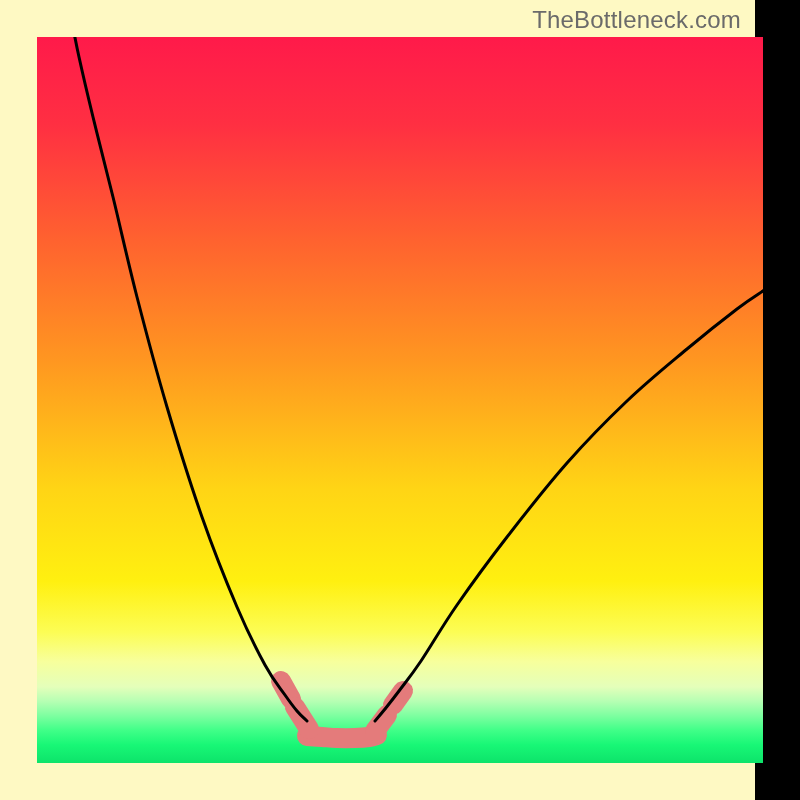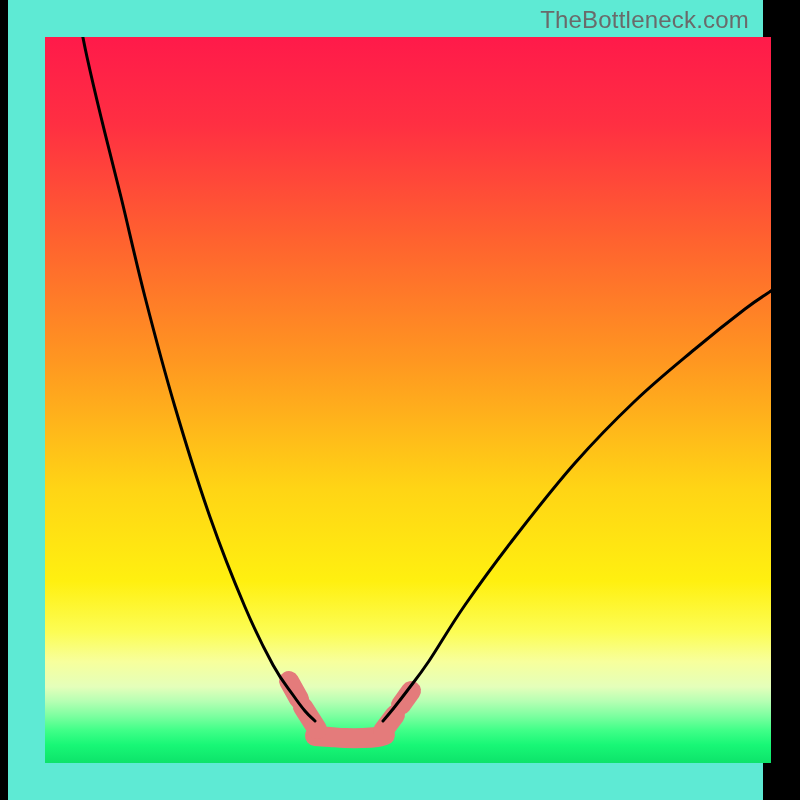--- a/index.html
+++ b/index.html
@@ -6,25 +6,25 @@
     margin: 0;
     padding: 0;
     width: 800px;
     height: 800px;
     background: #000;
     overflow: hidden;
     font-family: Arial, Helvetica, sans-serif;
   }
   .frame {
     position: absolute;
-    left: 8px;
+    left: 0;
     top: 0;
     width: 755px;
     height: 800px;
-    background: #5eead4;
+    background: #fef9c3;
   }
   .plot-area {
     position: absolute;
     left: 37px;
     top: 37px;
     width: 726px;
     height: 726px;
     overflow: hidden;
   }
   .gradient {

